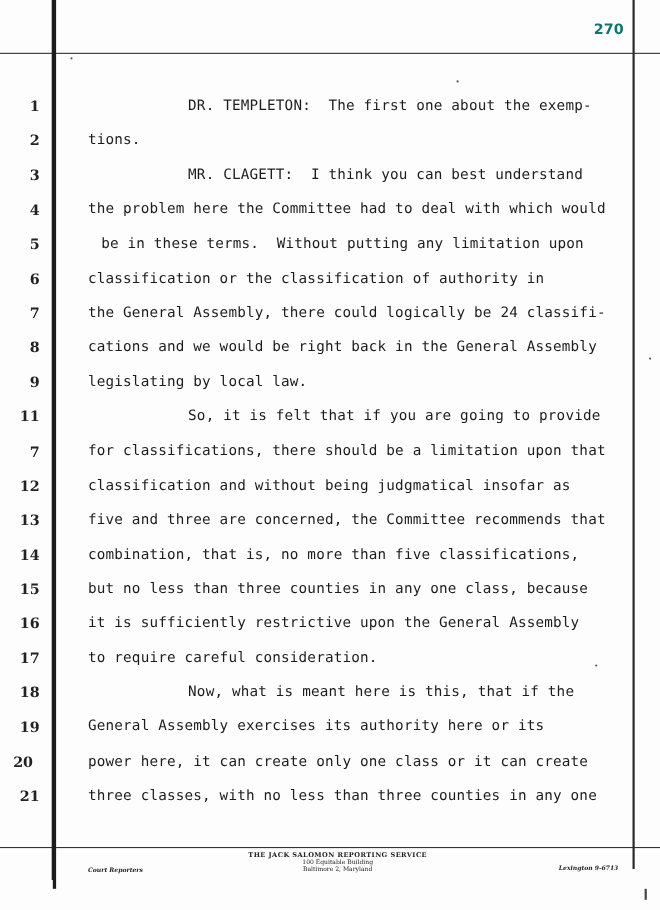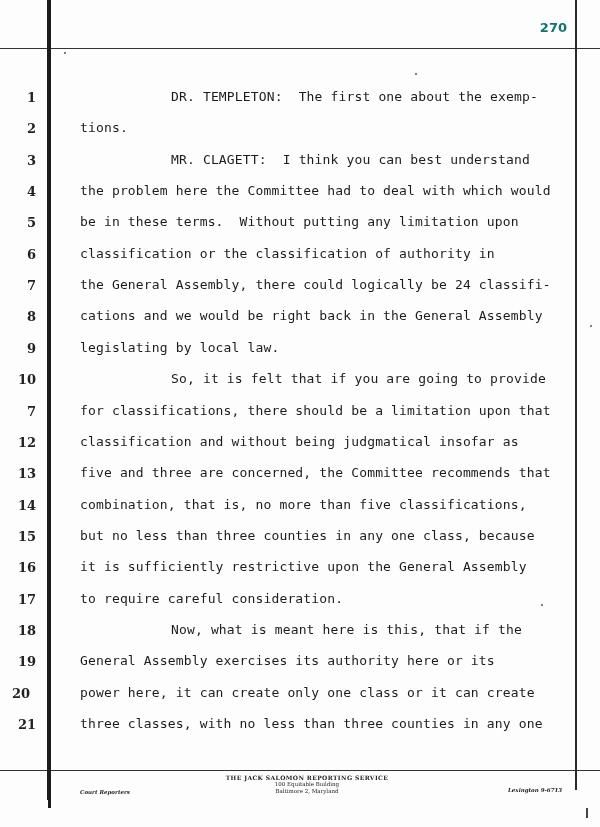--- a/index.html
+++ b/index.html
@@ -153,39 +153,39 @@
   <div class="line-numbers" id="line-numbers">
       <div class="line-number" style="top: 90px;">1</div>
       <div class="line-number" style="top: 121px;">2</div>
       <div class="line-number" style="top: 153px;">3</div>
       <div class="line-number" style="top: 184px;">4</div>
       <div class="line-number" style="top: 215px;">5</div>
       <div class="line-number" style="top: 247px;">6</div>
       <div class="line-number" style="top: 278px;">7</div>
       <div class="line-number" style="top: 309px;">8</div>
       <div class="line-number" style="top: 341px;">9</div>
-      <div class="line-number" style="top: 372px;">10</div>
+      <div class="line-number" style="top: 372px;">11</div>
       <div class="line-number" style="top: 404px;">7</div>
       <div class="line-number" style="top: 435px;">12</div>
       <div class="line-number" style="top: 466px;">13</div>
       <div class="line-number" style="top: 498px;">14</div>
       <div class="line-number" style="top: 529px;">15</div>
       <div class="line-number" style="top: 560px;">16</div>
       <div class="line-number" style="top: 592px;">17</div>
       <div class="line-number" style="top: 623px;">18</div>
       <div class="line-number" style="top: 654px;">19</div>
       <div class="line-number" style="top: 686px; text-align: center;">20</div>
       <div class="line-number" style="top: 717px;">21</div>
     </div>
   <div id="transcript-body">
       <div class="text-line indent" style="top: 89px;">DR. TEMPLETON:  The first one about the exemp-</div>
       <div class="text-line" style="top: 120px;">tions.</div>
       <div class="text-line indent" style="top: 152px;">MR. CLAGETT:  I think you can best understand</div>
       <div class="text-line" style="top: 183px;">the problem here the Committee had to deal with which would</div>
-      <div class="text-line" style="top: 214px;">be in these terms.  Without putting any limitation upon</div>
+      <div class="text-line" style="top: 214px; margin-left: 12px;">be in these terms.  Without putting any limitation upon</div>
       <div class="text-line" style="top: 246px;">classification or the classification of authority in</div>
       <div class="text-line" style="top: 277px;">the General Assembly, there could logically be 24 classifi-</div>
       <div class="text-line" style="top: 308px;">cations and we would be right back in the General Assembly</div>
       <div class="text-line" style="top: 340px;">legislating by local law.</div>
       <div class="text-line indent" style="top: 371px;">So, it is felt that if you are going to provide</div>
       <div class="text-line" style="top: 403px;">for classifications, there should be a limitation upon that</div>
       <div class="text-line" style="top: 434px;">classification and without being judgmatical insofar as</div>
       <div class="text-line" style="top: 465px;">five and three are concerned, the Committee recommends that</div>
       <div class="text-line" style="top: 497px;">combination, that is, no more than five classifications,</div>
       <div class="text-line" style="top: 528px;">but no less than three counties in any one class, because</div>

